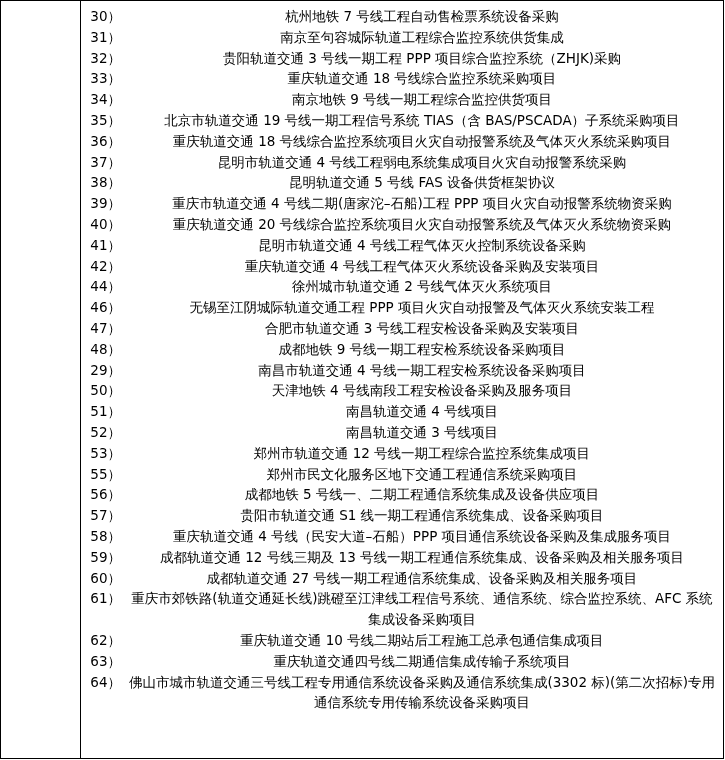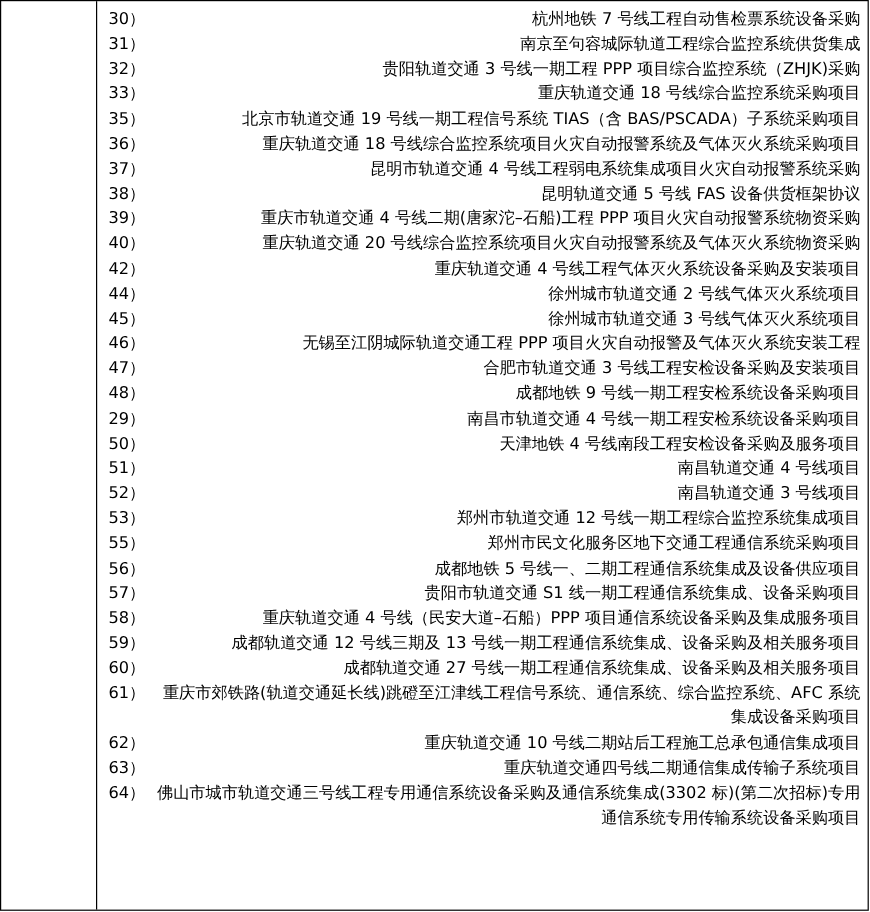--- a/index.html
+++ b/index.html
@@ -59,21 +59,21 @@
   .item .num {
     flex: 0 0 auto;
     width: 34px;
     text-align: right;
     padding-right: 6px;
     white-space: nowrap;
     font-family: "DejaVu Sans", "Liberation Sans", sans-serif;
   }
   .item .txt {
     flex: 1 1 auto;
-    text-align: right;
+    text-align: center;
     word-break: break-all;
   }
 </style>
 </head>
 <body>
 
 <div class="page">
   <div class="doc-table">
     <div class="col-left"></div>
     <div class="col-right">
@@ -88,20 +88,24 @@
         </div>
       <div class="item">
           <span class="num">32）</span>
           <span class="txt">贵阳轨道交通 3 号线一期工程 PPP 项目综合监控系统（ZHJK)采购</span>
         </div>
       <div class="item">
           <span class="num">33）</span>
           <span class="txt">重庆轨道交通 18 号线综合监控系统采购项目</span>
         </div>
       <div class="item">
+          <span class="num">34）</span>
+          <span class="txt">南京地铁 9 号线一期工程综合监控供货项目</span>
+        </div>
+      <div class="item">
           <span class="num">35）</span>
           <span class="txt">北京市轨道交通 19 号线一期工程信号系统 TIAS（含 BAS/PSCADA）子系统采购项目</span>
         </div>
       <div class="item">
           <span class="num">36）</span>
           <span class="txt">重庆轨道交通 18 号线综合监控系统项目火灾自动报警系统及气体灭火系统采购项目</span>
         </div>
       <div class="item">
           <span class="num">37）</span>
           <span class="txt">昆明市轨道交通 4 号线工程弱电系统集成项目火灾自动报警系统采购</span>
@@ -112,30 +116,30 @@
         </div>
       <div class="item">
           <span class="num">39）</span>
           <span class="txt">重庆市轨道交通 4 号线二期(唐家沱–石船)工程 PPP 项目火灾自动报警系统物资采购</span>
         </div>
       <div class="item">
           <span class="num">40）</span>
           <span class="txt">重庆轨道交通 20 号线综合监控系统项目火灾自动报警系统及气体灭火系统物资采购</span>
         </div>
       <div class="item">
+          <span class="num">41）</span>
+          <span class="txt">昆明市轨道交通 4 号线工程气体灭火控制系统设备采购</span>
+        </div>
+      <div class="item">
           <span class="num">42）</span>
           <span class="txt">重庆轨道交通 4 号线工程气体灭火系统设备采购及安装项目</span>
         </div>
       <div class="item">
           <span class="num">44）</span>
           <span class="txt">徐州城市轨道交通 2 号线气体灭火系统项目</span>
-        </div>
-      <div class="item">
-          <span class="num">45）</span>
-          <span class="txt">徐州城市轨道交通 3 号线气体灭火系统项目</span>
         </div>
       <div class="item">
           <span class="num">46）</span>
           <span class="txt">无锡至江阴城际轨道交通工程 PPP 项目火灾自动报警及气体灭火系统安装工程</span>
         </div>
       <div class="item">
           <span class="num">47）</span>
           <span class="txt">合肥市轨道交通 3 号线工程安检设备采购及安装项目</span>
         </div>
       <div class="item">

